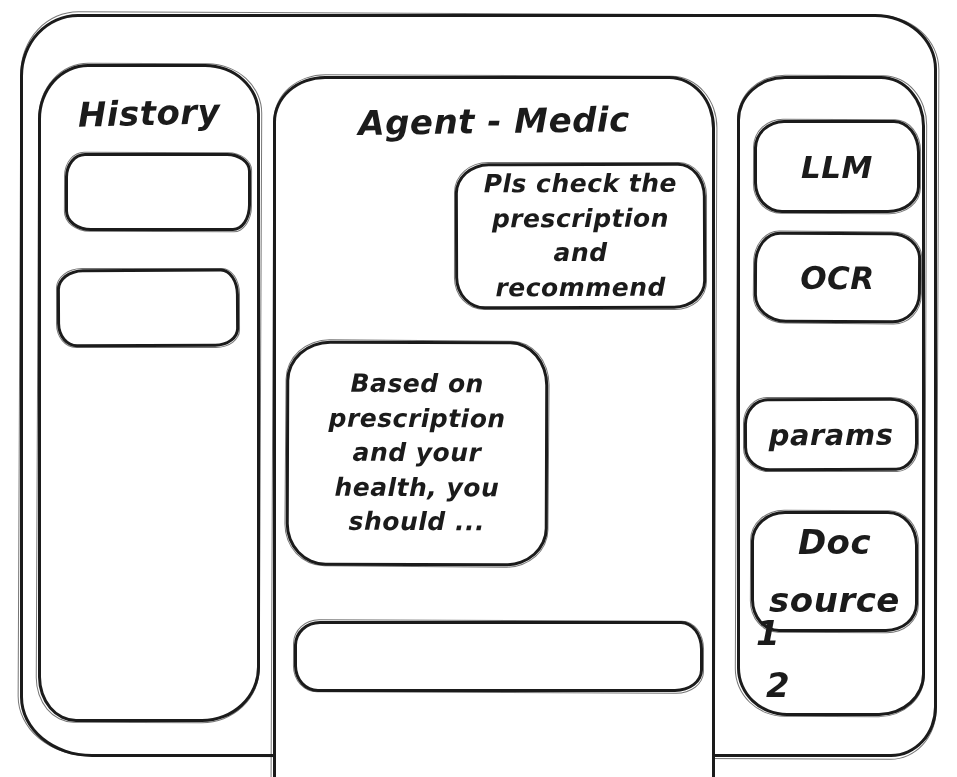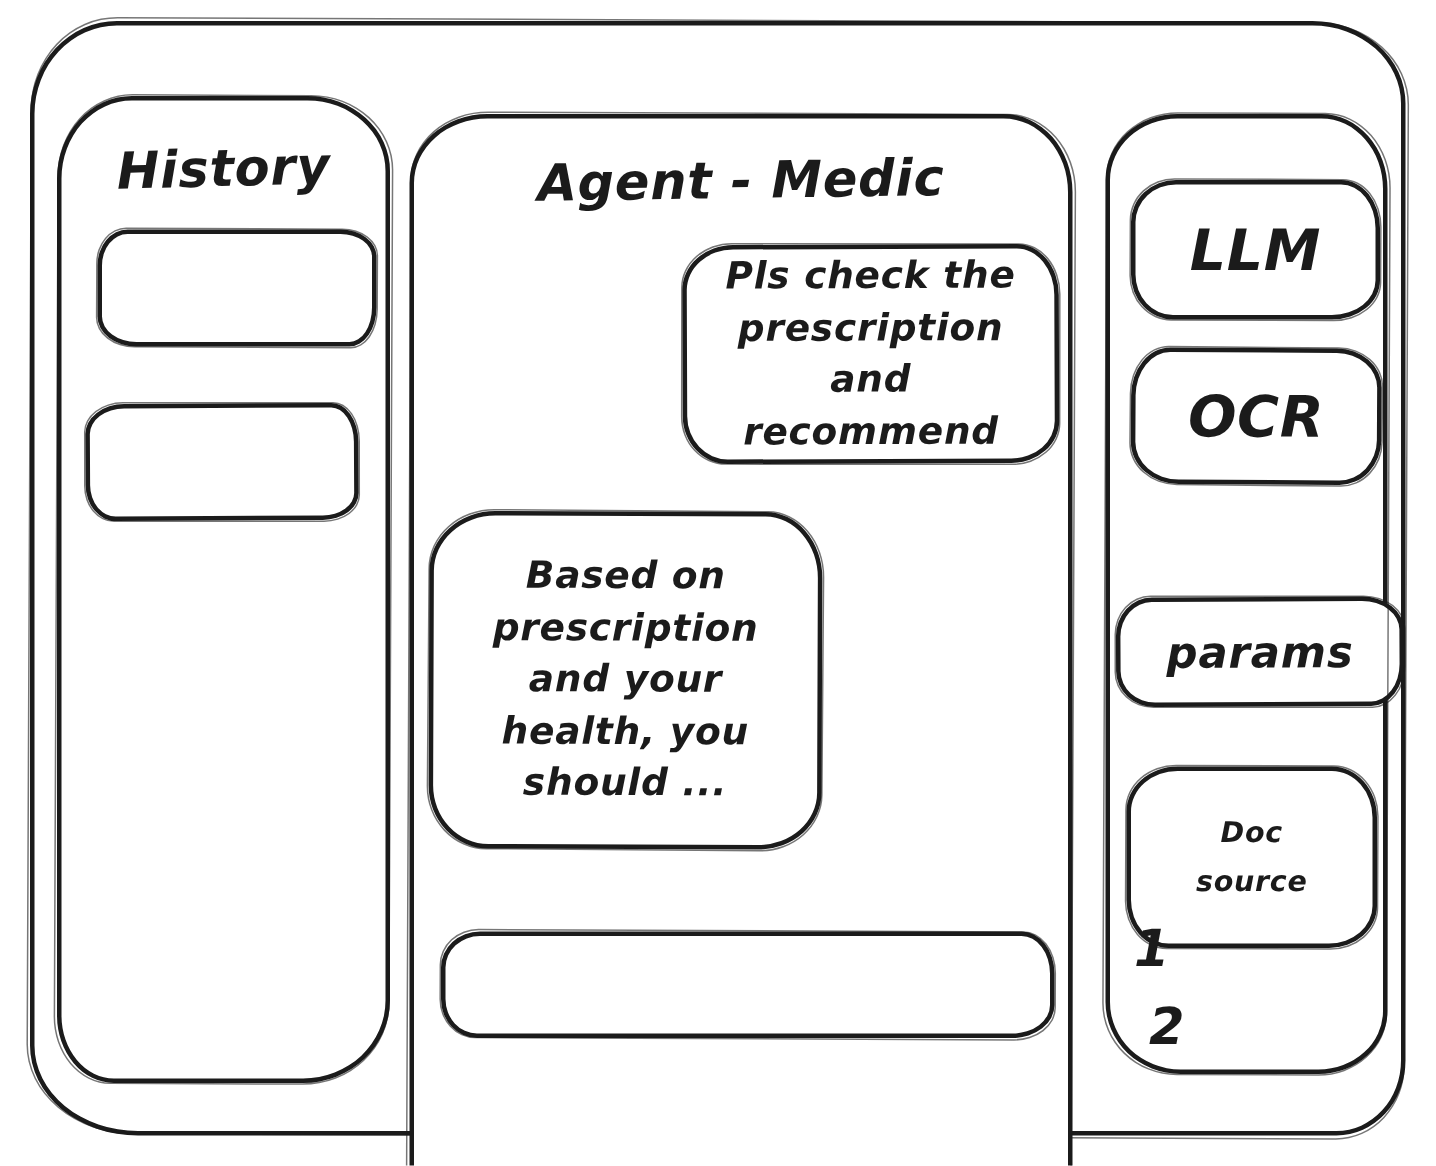--- a/index.html
+++ b/index.html
@@ -103,43 +103,43 @@
   }
 
   
   .sidebar-right {
     left: 737px; top: 76px; width: 188px; height: 640px;
     border-radius: 48px 44px 46px 50px / 44px 50px 42px 48px;
   }
   .tool-button {
     display: flex; align-items: center; justify-content: center;
     text-align: center;
-    font-size: 38px;
+    font-size: 31px;
     cursor: pointer;
   }
   .btn-llm {
     left: 14px; top: 41px; width: 166px; height: 93px;
     border-radius: 30px 26px 32px 28px / 28px 32px 26px 30px;
   }
   .btn-ocr {
     left: 14px; top: 153px; width: 167px; height: 91px;
     border-radius: 26px 30px 28px 32px / 32px 26px 30px 28px;
     transform: rotate(0.3deg);
     text-align: center;
   }
   .btn-params {
-    left: 4px; top: 319px; width: 192px; height: 73px;
+    left: 4px; top: 319px; width: 174px; height: 73px;
     border-radius: 24px 28px 22px 26px / 26px 22px 28px 24px;
     font-size: 29px;
     transform: rotate(-0.3deg);
   }
   .btn-doc-source {
     left: 11px; top: 432px; width: 167px; height: 121px;
     border-radius: 34px 30px 32px 28px / 30px 34px 28px 32px;
-    font-size: 19px;
+    font-size: 34px;
     line-height: 1.7;
     padding: 4px 28px;
   }
   .doc-num {
     position: absolute;
     font-size: 34px;
     font-style: italic; font-weight: 600;
     z-index: 3;
     cursor: pointer;
   }

